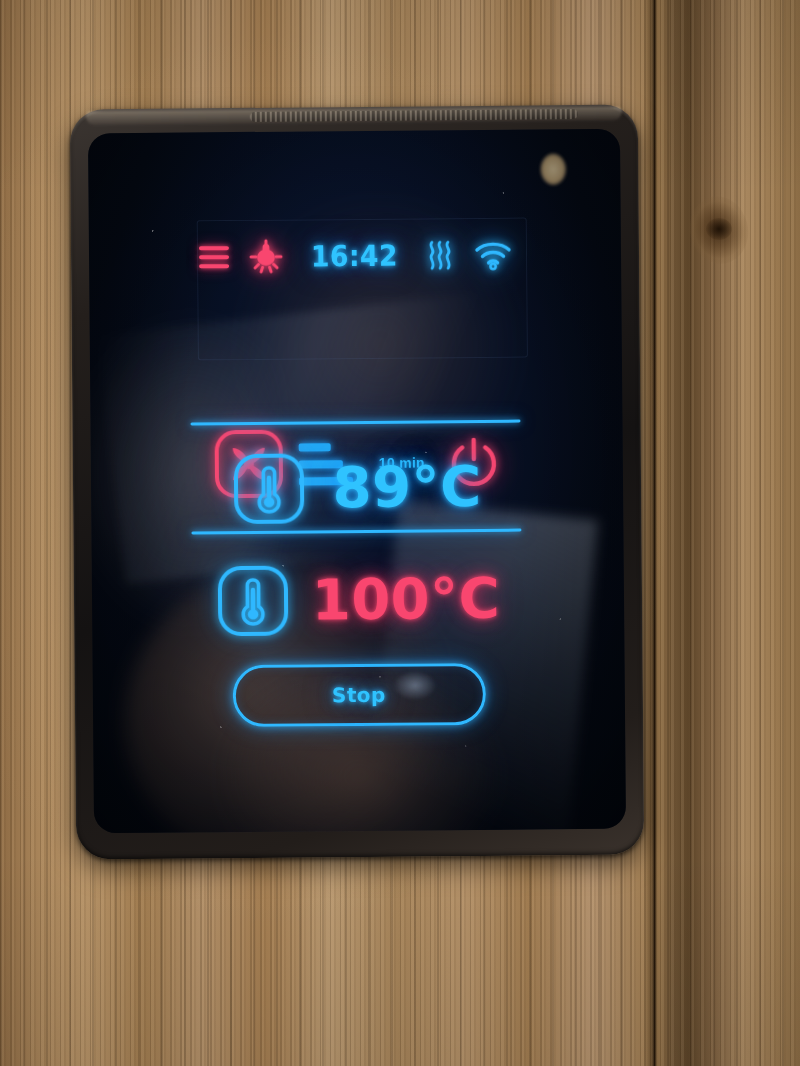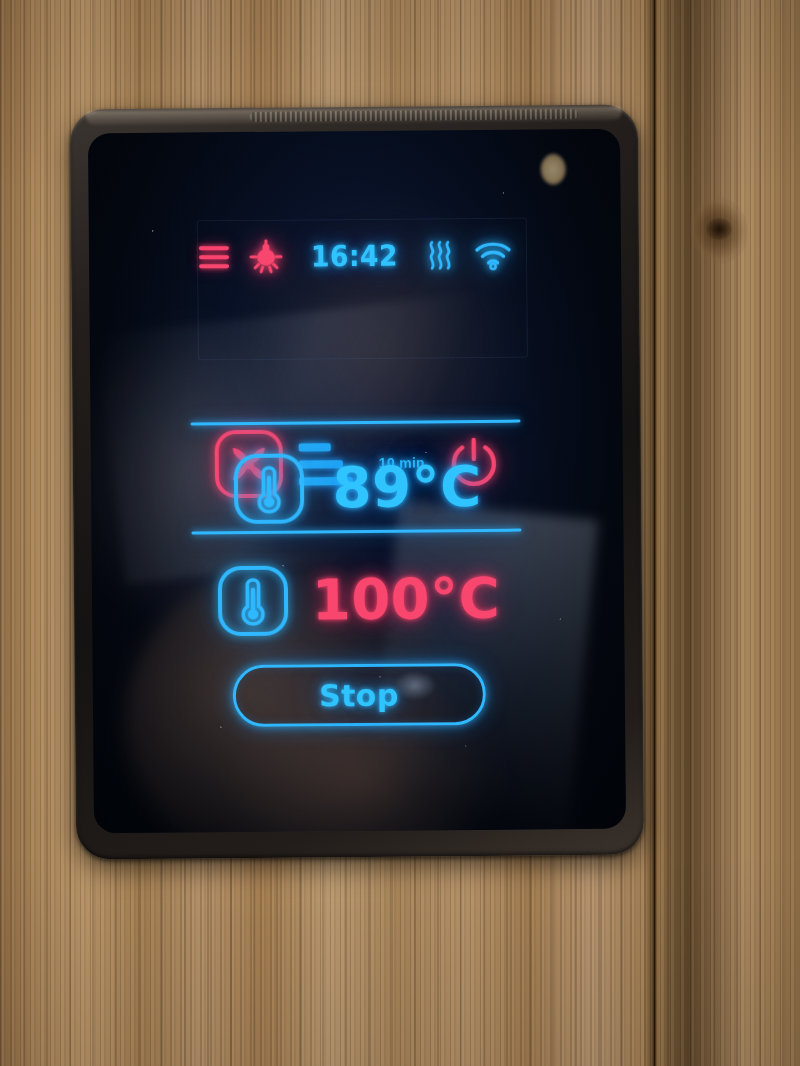--- a/index.html
+++ b/index.html
@@ -277,21 +277,21 @@
   }
   .stop-btn{
     width:253px; height:62px; border-radius:31px;
     border:3px solid #2fb8ff;
     background:transparent;
     display:flex; align-items:center; justify-content:center;
     box-shadow:0 0 9px rgba(45,180,255,.75),0 0 22px rgba(25,140,240,.45),
                inset 0 0 9px rgba(30,140,230,.25);
   }
   .stop-label{
-    font-size:30px; font-weight:700; letter-spacing:.4px;
+    font-size:20px; font-weight:700; letter-spacing:.4px;
     font-family:"DejaVu Sans", sans-serif;
   }
 
   svg{ display:block; overflow:visible; }
   .gl-c{ filter:drop-shadow(0 0 4px rgba(45,190,255,.95)) drop-shadow(0 0 11px rgba(25,150,245,.6)); }
   .gl-p{ filter:drop-shadow(0 0 4px rgba(250,70,110,.95)) drop-shadow(0 0 11px rgba(235,40,95,.6)); }
 </style>
 </head>
 <body>
 

